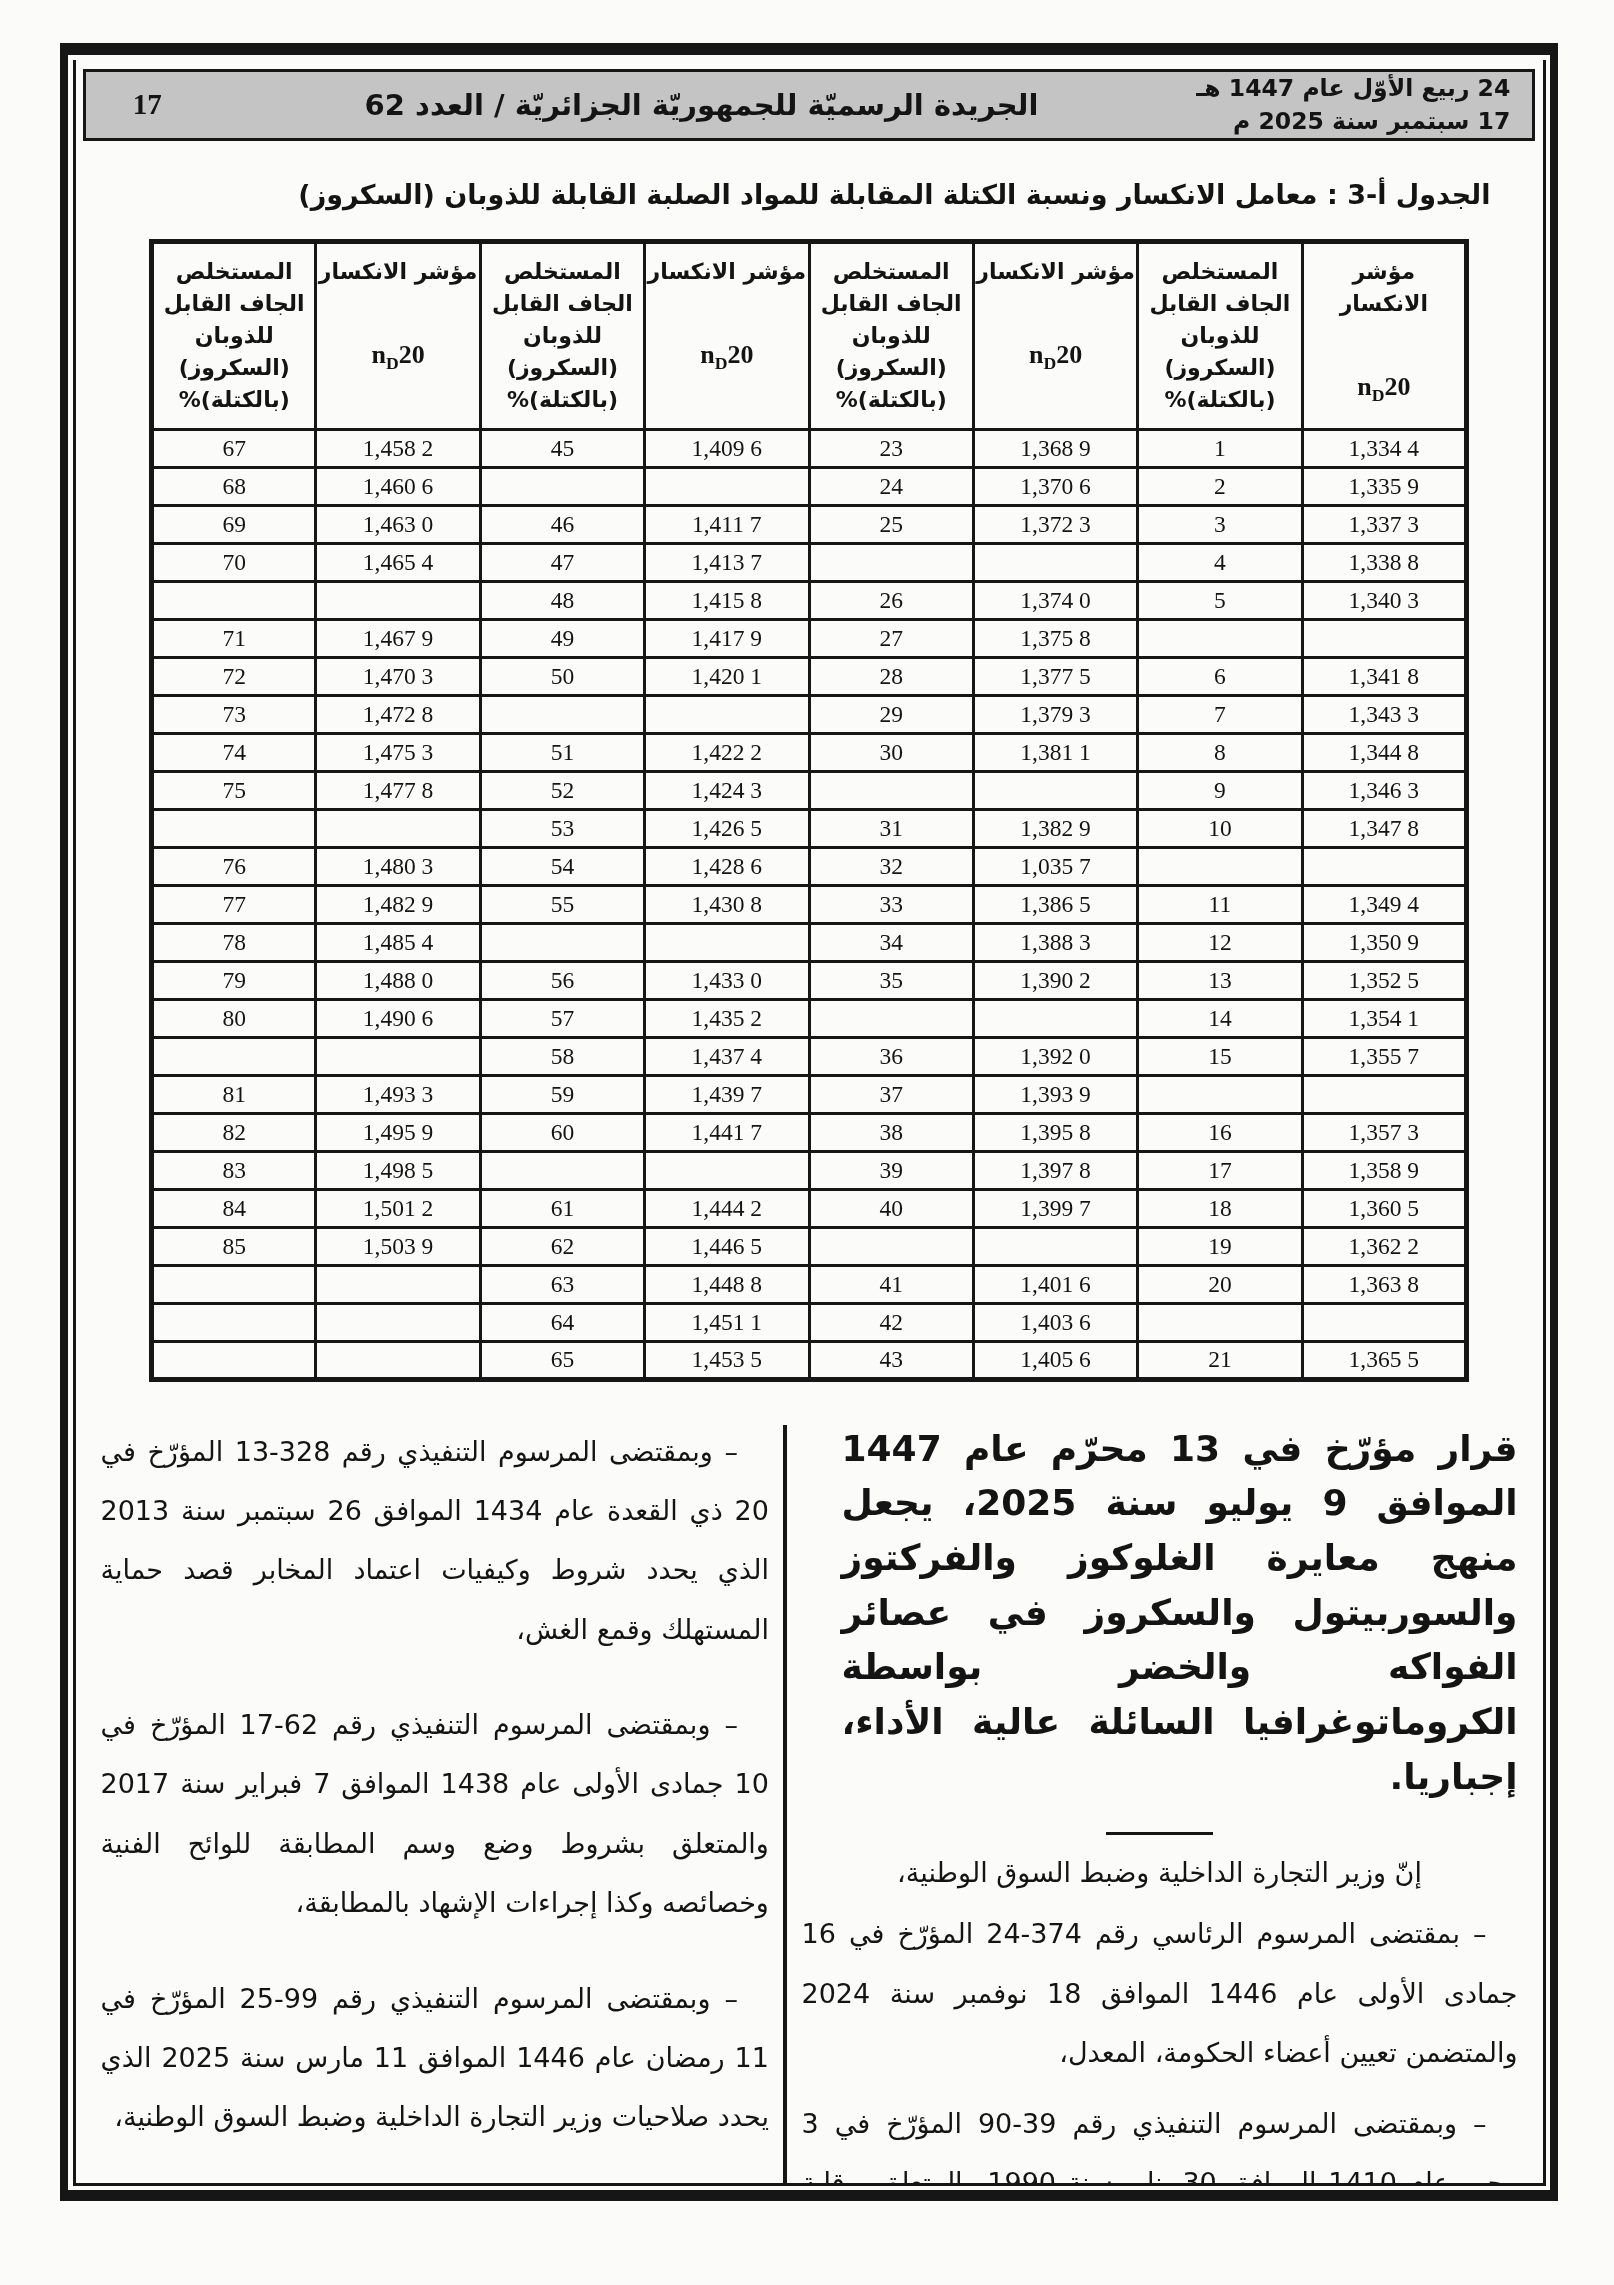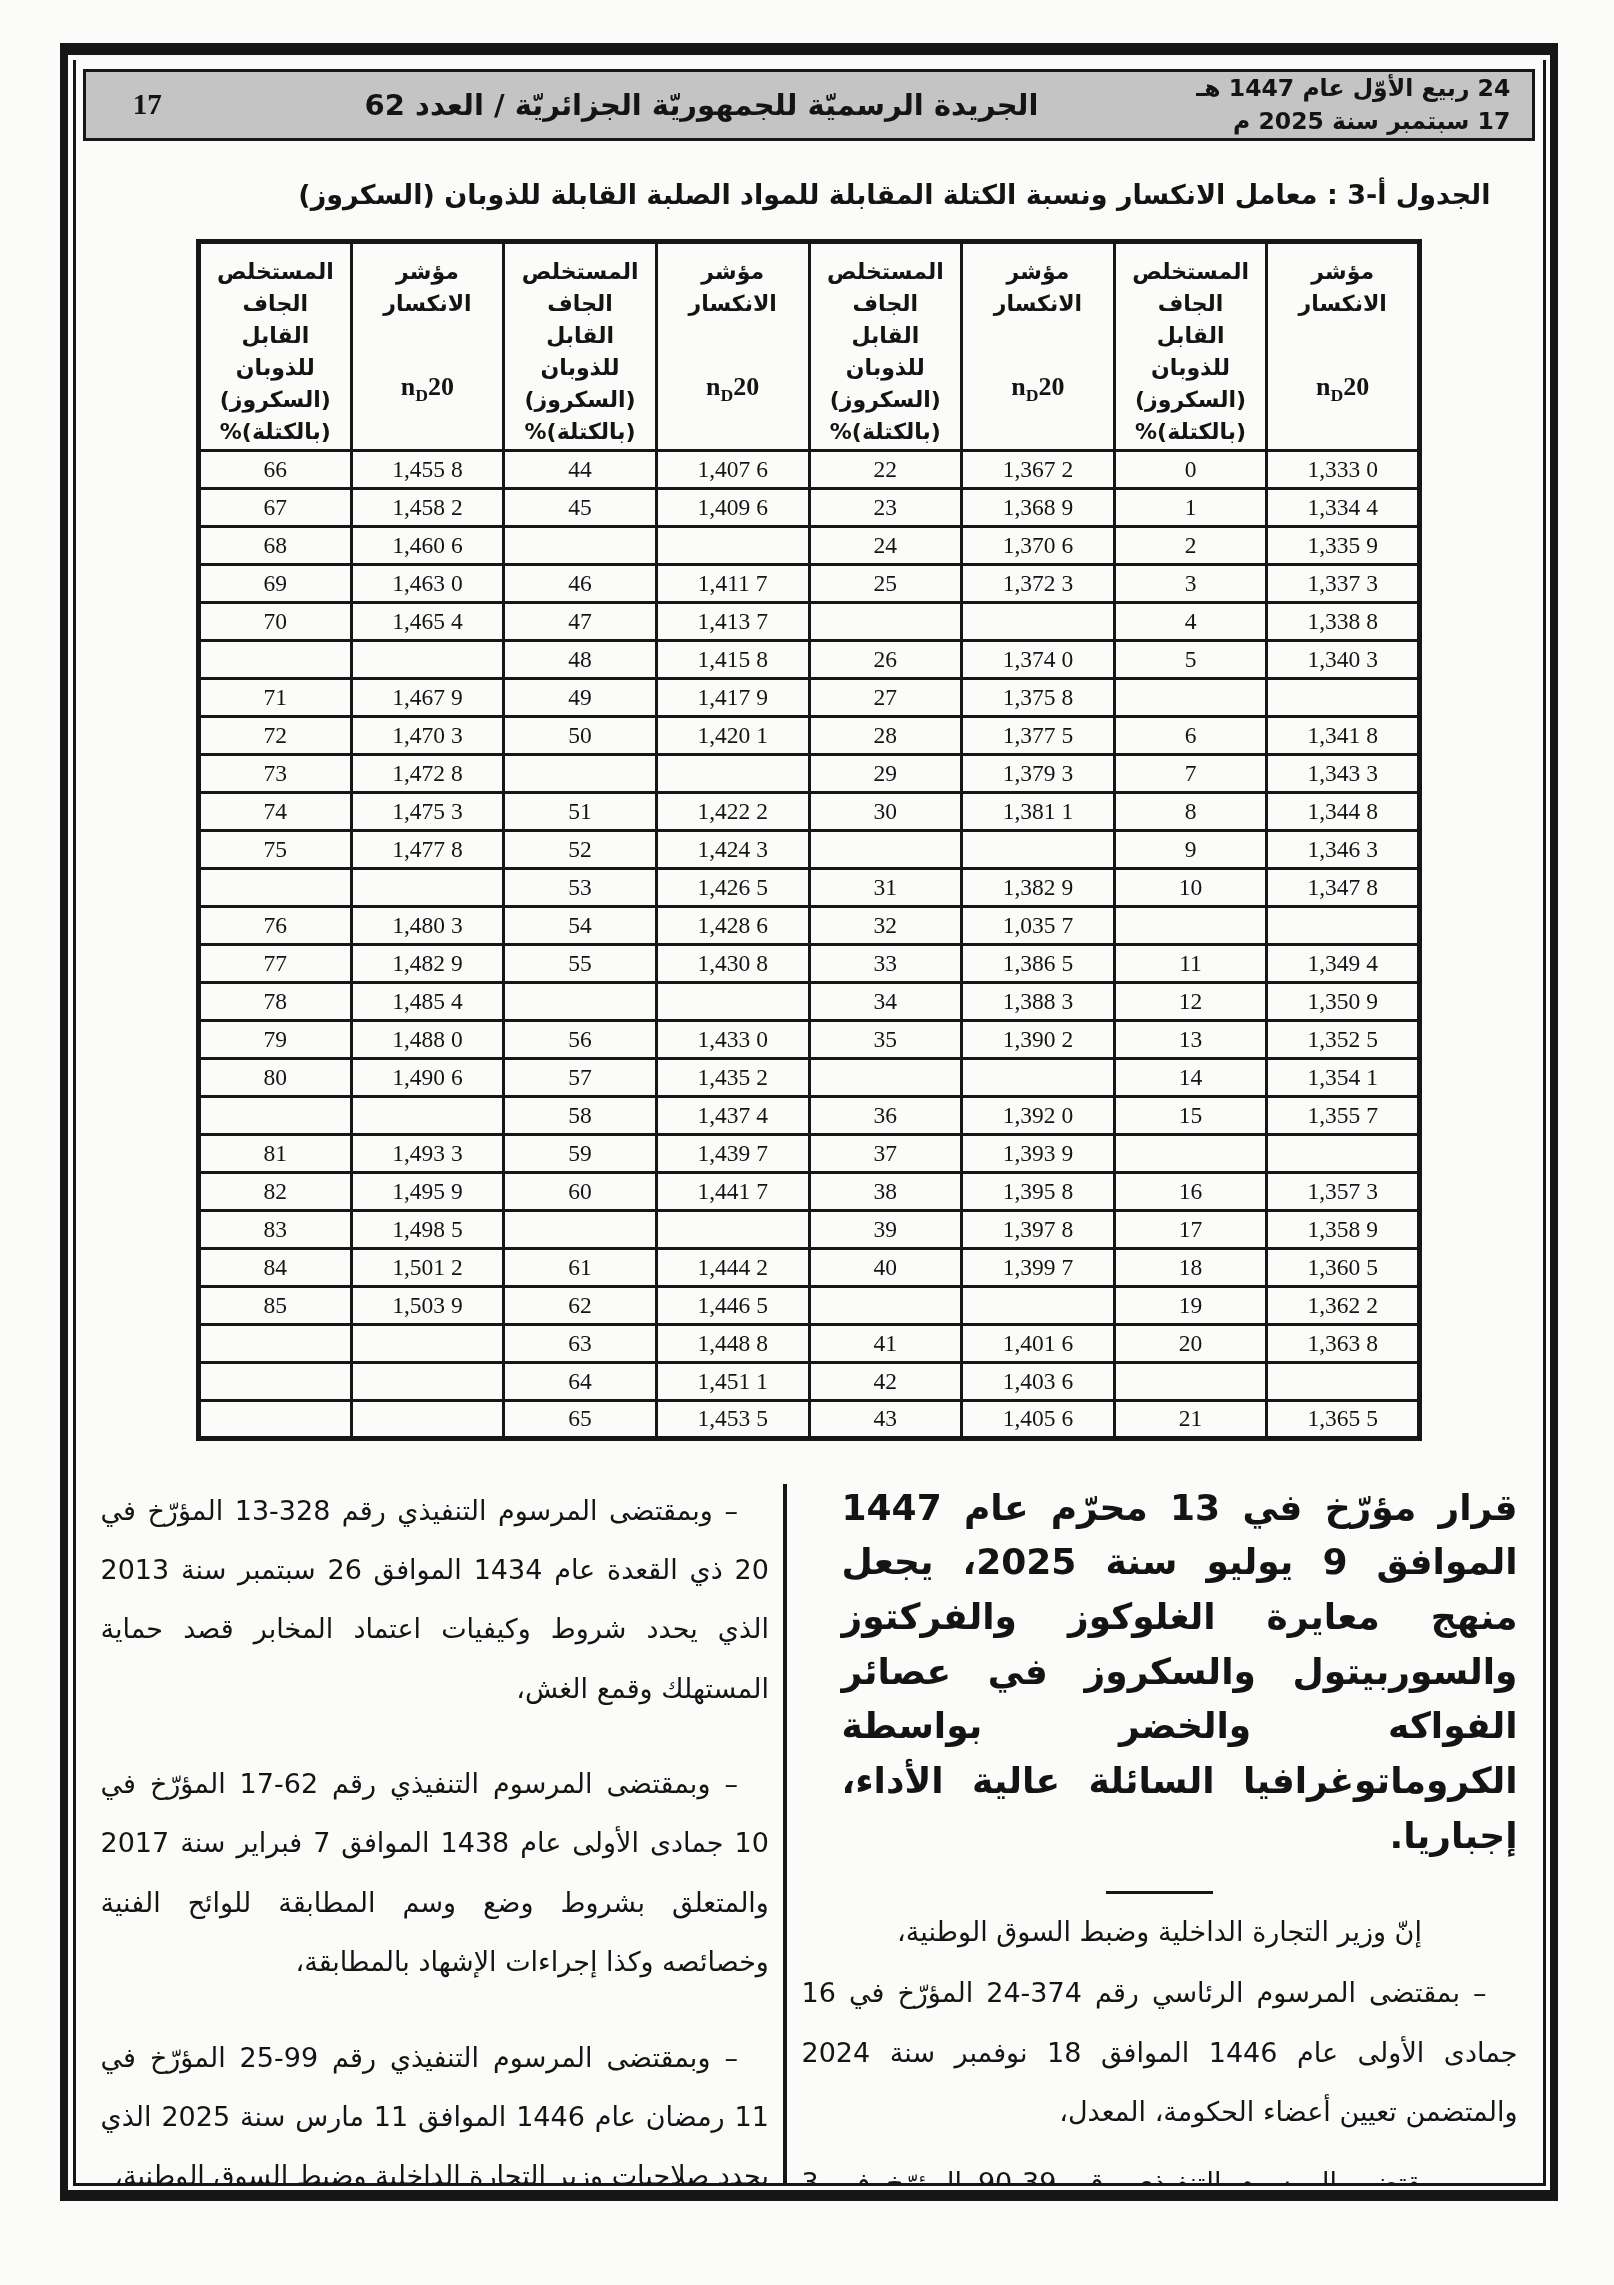--- a/index.html
+++ b/index.html
@@ -54,21 +54,21 @@
   
   .table-title {
     direction:rtl; text-align:right;
     padding-right:52px; margin-top:38px;
     font-size:27px; font-weight:bold;
   }
 
   
   table.refraction {
     table-layout:fixed; border-collapse:collapse;
-    width:1226px; margin:29px auto 0;
+    width:1320px; margin:29px auto 0;
     border:5.4px solid #161616;
   }
   table.refraction th, table.refraction td {
     border:3.6px solid #161616;
   }
   table.refraction th {
     height:188px; vertical-align:top; padding-top:12.7px;
     font-size:22px; font-weight:bold;
   }
   .th-extract-inner {
@@ -165,30 +165,20 @@
               <div class="th-extract-inner">المستخلص الجاف القابل للذوبان (السكروز) (بالكتلة)%</div>
             </th>
             <th>
               <div class="th-nd-label">مؤشر الانكسار</div>
               <div class="nd-symbol" dir="ltr"><span>n</span><sub>D</sub><span>20</span></div>
             </th>
           </tr>
         </thead>
         <tbody>
             <tr>
-              <td>66</td>
-              <td>1,455 8</td>
-              <td>44</td>
-              <td>1,407 6</td>
-              <td>22</td>
-              <td>1,367 2</td>
-              <td>0</td>
-              <td>1,333 0</td>
-            </tr>
-            <tr>
               <td>67</td>
               <td>1,458 2</td>
               <td>45</td>
               <td>1,409 6</td>
               <td>23</td>
               <td>1,368 9</td>
               <td>1</td>
               <td>1,334 4</td>
             </tr>
             <tr>

